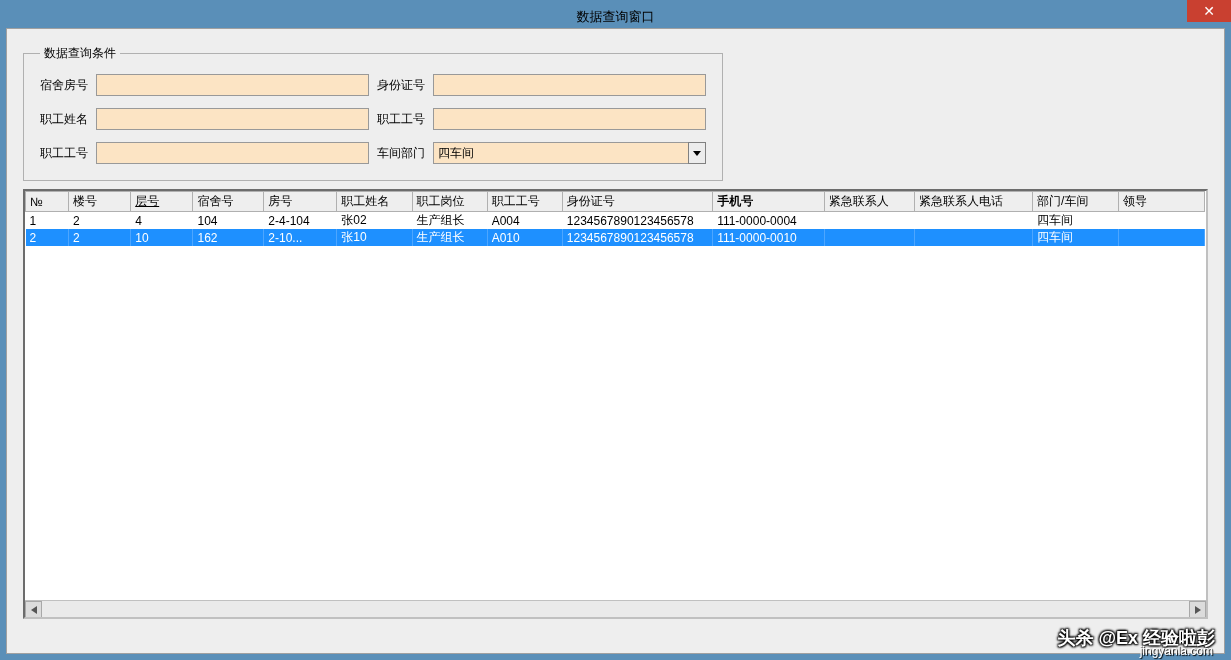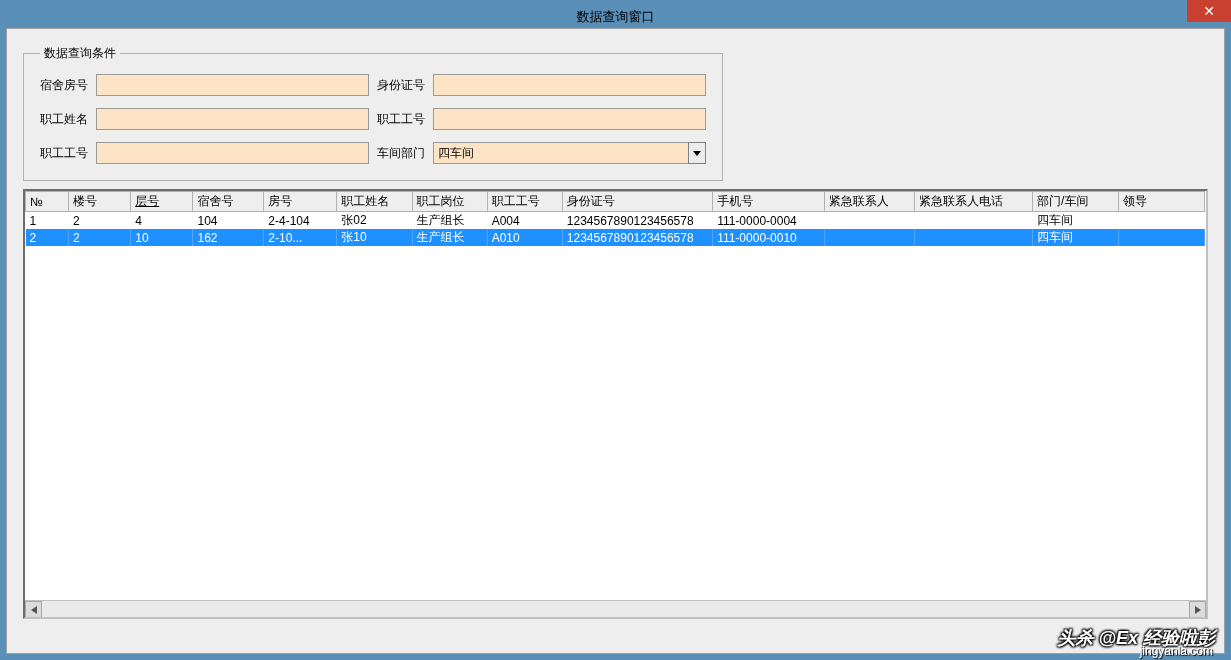--- a/index.html
+++ b/index.html
@@ -188,21 +188,20 @@
       position: relative;
     }
     .watermark {
       position: absolute;
       bottom: 10px;
       right: 16px;
       font-size: 18px;
       font-weight: bold;
       color: #fff;
       text-shadow: 1px 1px 2px #000, -1px -1px 2px #000, 1px -1px 2px #000, -1px 1px 2px #000;
-      font-style: italic;
       pointer-events: none;
     }
     .watermark-sub {
       position: absolute;
       bottom: 2px;
       right: 18px;
       font-size: 12px;
       color: #fff;
       text-shadow: 1px 1px 1px #000;
       pointer-events: none;
@@ -258,21 +257,21 @@
         <tr id="header-row">
             <th style="width: 40px;">№</th>
             <th style="width: 58px;">楼号</th>
             <th style="width: 58px; text-decoration: underline;">层号</th>
             <th style="width: 66px;">宿舍号</th>
             <th style="width: 68px;">房号</th>
             <th style="width: 70px;">职工姓名</th>
             <th style="width: 70px;">职工岗位</th>
             <th style="width: 70px;">职工工号</th>
             <th style="width: 140px;">身份证号</th>
-            <th style="width: 104px;">手机号</th>
+            <th style="width: 104px; font-weight: bold;">手机号</th>
             <th style="width: 84px;">紧急联系人</th>
             <th style="width: 110px;">紧急联系人电话</th>
             <th style="width: 80px;">部门/车间</th>
             <th style="width: 80px;">领导</th>
           </tr>
       </thead>
       <tbody id="table-body">
           <tr>
             <td>1</td>
             <td>2</td>

